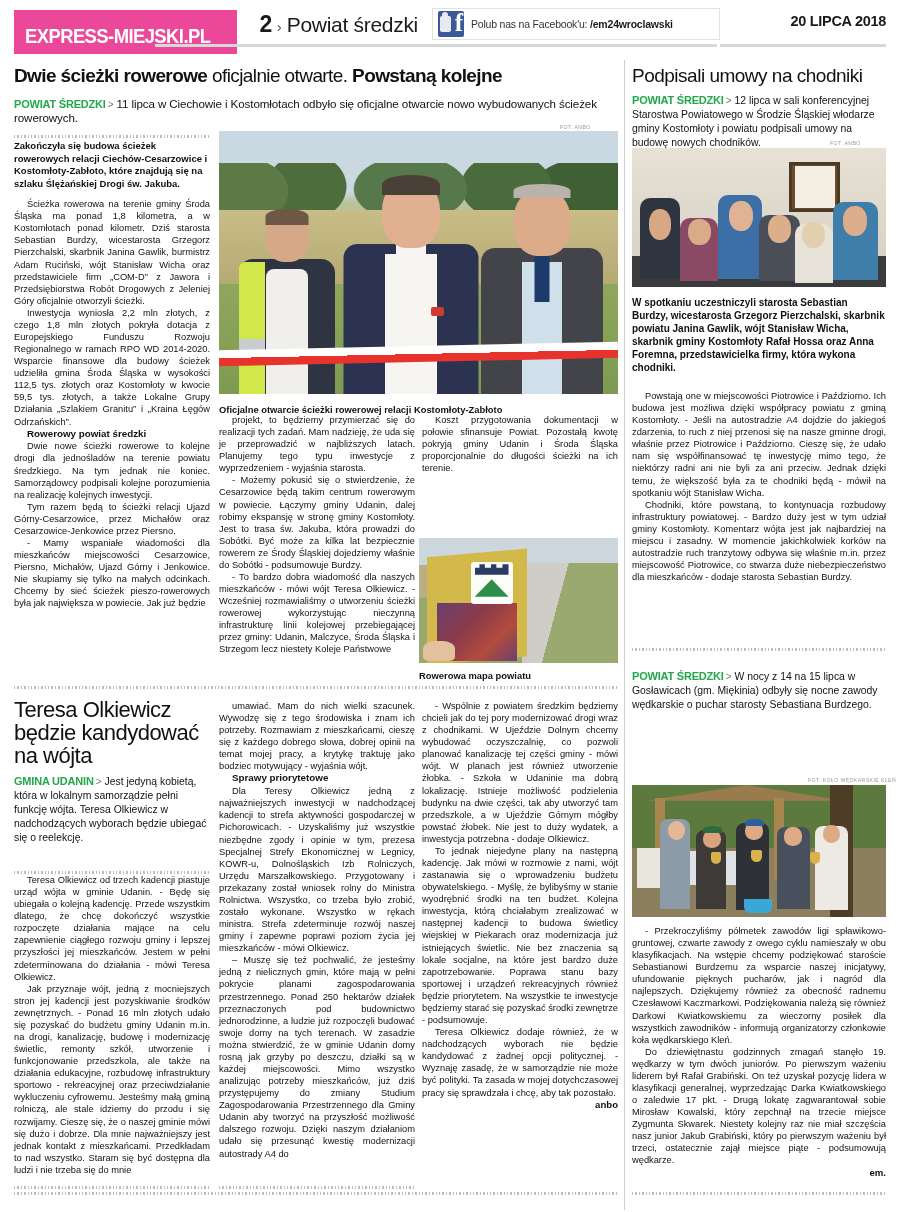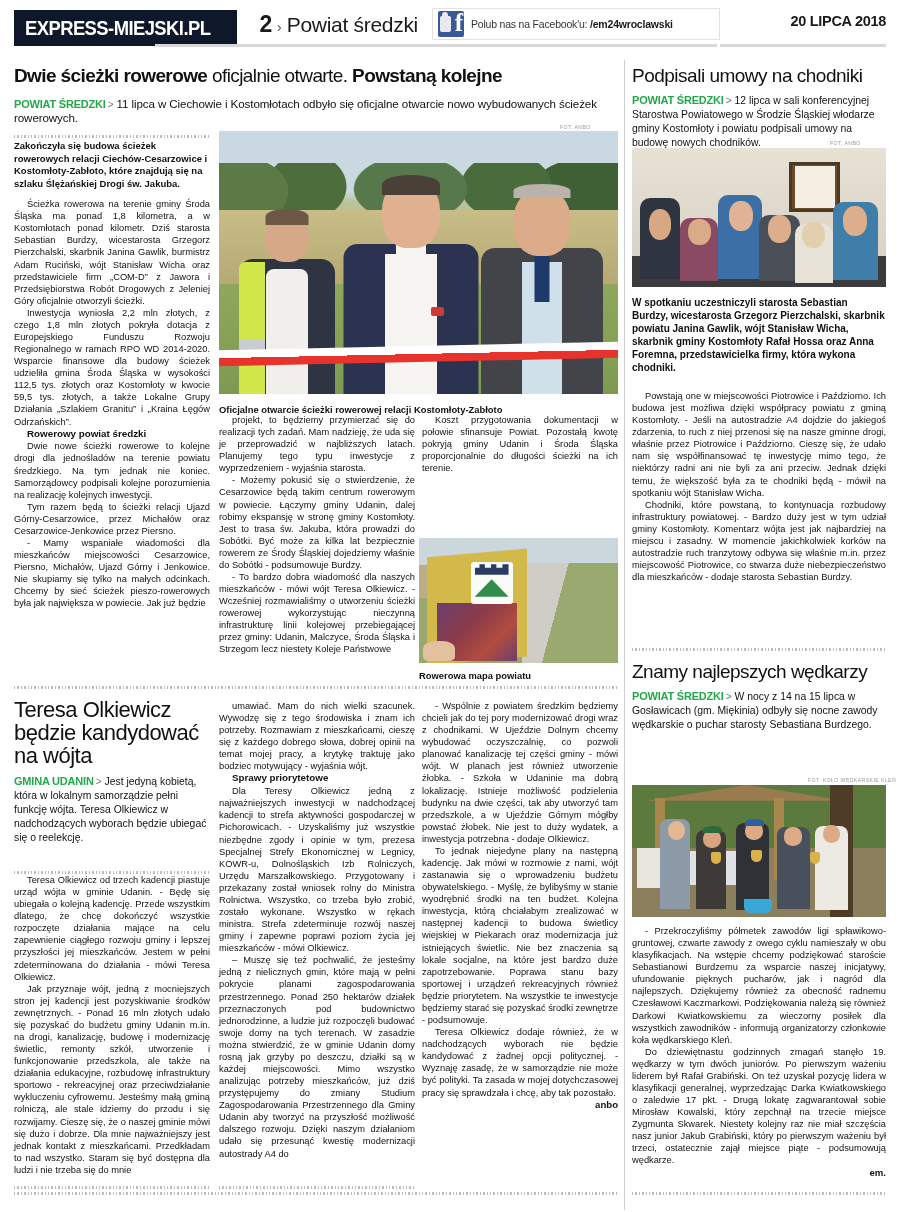--- a/index.html
+++ b/index.html
@@ -17,22 +17,22 @@
   }
 
   
   .masthead {
     position: absolute; top: 0; left: 0;
     width: 900px; height: 56px;
     display: flex; align-items: flex-start;
   }
   .logo-box {
     margin: 10px 0 0 14px;
-    background: #0f172a;
-    padding: 8px 11px 7px 11px;
+    background: #ec4899;
+    padding: 16px 11px 7px 11px;
     display: inline-block;
   }
   .logo-text {
     color: #ffffff;
     font-family: "Liberation Sans Narrow", "Liberation Sans", sans-serif;
     font-weight: bold;
     font-size: 20px;
     letter-spacing: -0.6px;
     line-height: 1;
     transform: scaleX(0.92);
@@ -385,21 +385,20 @@
 <div class="boldbox" style="position:absolute;left:632px;top:296px;width:254px;">W spotkaniu uczestniczyli starosta Sebastian Burdzy, wicestarosta Grzegorz Pierzchalski, skarbnik powiatu Janina Gawlik, wójt Stanisław Wicha, skarbnik gminy Kostomłoty Rafał Hossa oraz Anna Foremna, przedstawicielka firmy, która wykona chodniki.</div>
 
 <div class="col" style="left:632px; top:390px; width:254px;">
   <p>Powstają one w miejscowości Piotrowice i Paździorno. Ich budowa jest możliwa dzięki współpracy powiatu z gminą Kostomłoty. - Jeśli na autostradzie A4 dojdzie do jakiegoś zdarzenia, to ruch z niej przenosi się na nasze gminne drogi, właśnie przez Piotrowice i Paździorno. Cieszę się, że udało nam się współfinansować tę inwestycję mimo tego, że niektórzy radni ani nie byli za ani przeciw. Jednak dzięki temu, że większość była za te chodniki będą - mówił na spotkaniu wójt Stanisław Wicha.</p>
   <p>Chodniki, które powstaną, to kontynuacja rozbudowy infrastruktury powiatowej. - Bardzo duży jest w tym udział gminy Kostomłoty. Komentarz wójta jest jak najbardziej na miejscu i zasadny. W momencie jakichkolwiek korków na autostradzie ruch tranzytowy odbywa się właśnie m.in. przez miejscowość Piotrowice, co stwarza duże niebezpieczeństwo dla mieszkańców - dodaje starosta Sebastian Burdzy.</p>
 </div>
 
 <div class="hrule-dots" style="position:absolute;left:632px;top:648px;width:254px;"></div>
 
 <div style="position:absolute;left:632px;top:662px;width:254px;">
-  <h2 class="subhead-main">Znamy najlepszych wędkarzy</h2>
   <div class="sidebar-standfirst">
     <span class="kicker">POWIAT ŚREDZKI</span><span class="kicker-chev">&gt;</span><span>W nocy z 14 na 15 lipca w Gosławicach (gm. Miękinia) odbyły się nocne zawody wędkarskie o puchar starosty Sebastiana Burdzego.</span>
   </div>
 </div>
 <div class="photo-credit" style="left:808px; top:777px;">FOT. KOŁO WĘDKARSKIE KLEŃ</div>
 <div class="photo" id="photo-anglers">
   <div style="position:absolute;inset:0;background:linear-gradient(to bottom,#5d7a3e 0 48%, #8b7f5e 48% 100%);"></div>
   <div style="position:absolute;left:6%;top:0;width:78%;height:12%;background:#9a7b4d;clip-path:polygon(0 100%,50% 0,100% 100%);"></div>
   <div style="position:absolute;left:9%;top:10%;width:4%;height:62%;background:#a8874f;"></div>
   <div style="position:absolute;left:56%;top:10%;width:4%;height:62%;background:#a8874f;"></div>

